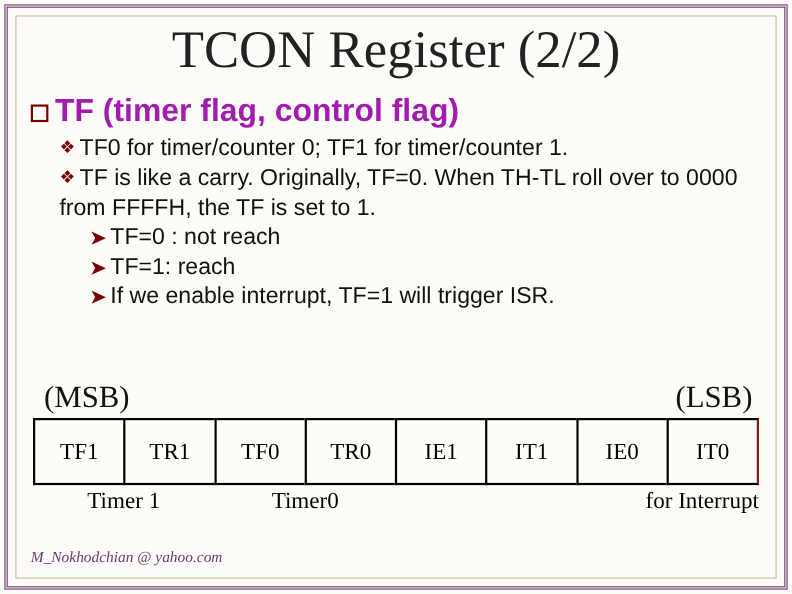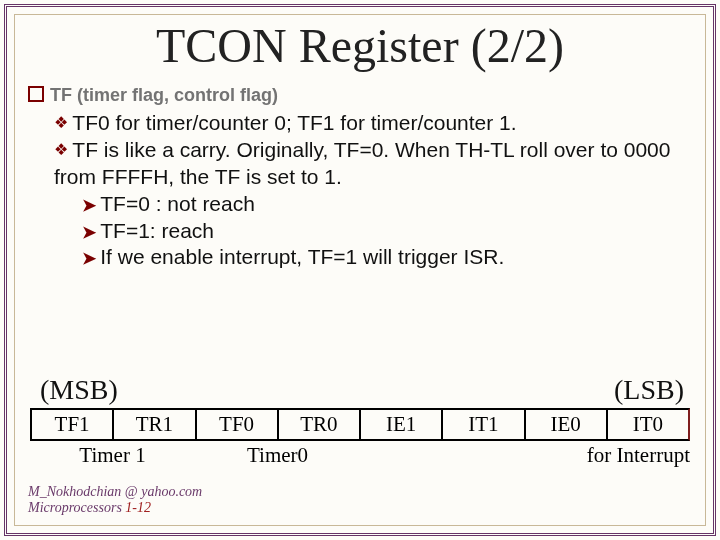--- a/index.html
+++ b/index.html
@@ -26,22 +26,22 @@
     top: 18px; left: 22px; right: 22px; bottom: 20px;
   }
   .title {
     font-family: 'Times New Roman', serif;
     font-size: 48px;
     color: #222;
     text-align: center;
     margin-bottom: 12px;
   }
   .h1 {
-    font-size: 18px;
-    color: #737373;
+    font-size: 29px;
+    color: #a21caf;
     font-weight: bold;
     margin-left: 6px;
     margin-bottom: 4px;
   }
   .h1 .bullet-box {
     display: inline-block;
     width: 16px; height: 16px;
     border: 2.5px solid #7a0000;
     vertical-align: -1px;
     margin-right: 6px;
@@ -93,21 +93,21 @@
     display: flex;
     width: 100%;
   }
   .reg-cell {
     flex: 1;
     border: 2px solid #000;
     border-right: none;
     text-align: center;
     font-family: 'Times New Roman', serif;
     font-size: 21px;
-    padding: 2px 0;
+    padding: 16px 0;
     background: #fdfcf8;
   }
   .reg-cell:last-child { border-right: 2px solid #7f1d1d; }
   .reg-labels {
     display: flex;
     width: 100%;
     font-family: 'Times New Roman', serif;
     font-size: 21px;
     margin-top: 2px;
   }
@@ -121,21 +121,20 @@
     position: absolute;
     bottom: 4px;
     left: 6px;
     right: 6px;
     display: flex;
     justify-content: space-between;
     font-family: 'Times New Roman', serif;
     font-size: 14px;
     font-style: italic;
     color: #6a3a6a;
-    flex-direction: column;
   }
   .footer .pagenum { color: #a02020; font-style: italic; }
 </style>
 </head>
 <body>
 
 <div class="outer-border"></div>
 <div class="inner-border"></div>
 
 <div class="content">
@@ -182,19 +181,15 @@
     </div>
     <div class="reg-labels">
       <div class="reg-label-group lg1">Timer 1</div>
       <div class="reg-label-group lg2">Timer0</div>
       <div class="reg-label-group lg3">for Interrupt</div>
     </div>
   </div>
 
   <div class="footer">
     <span>M_Nokhodchian @ yahoo.com</span>
-    <span>
-      <span>Microprocessors</span>
-      <span class="pagenum">1-12</span>
-    </span>
   </div>
 
 </div>
 
 </body></html>

